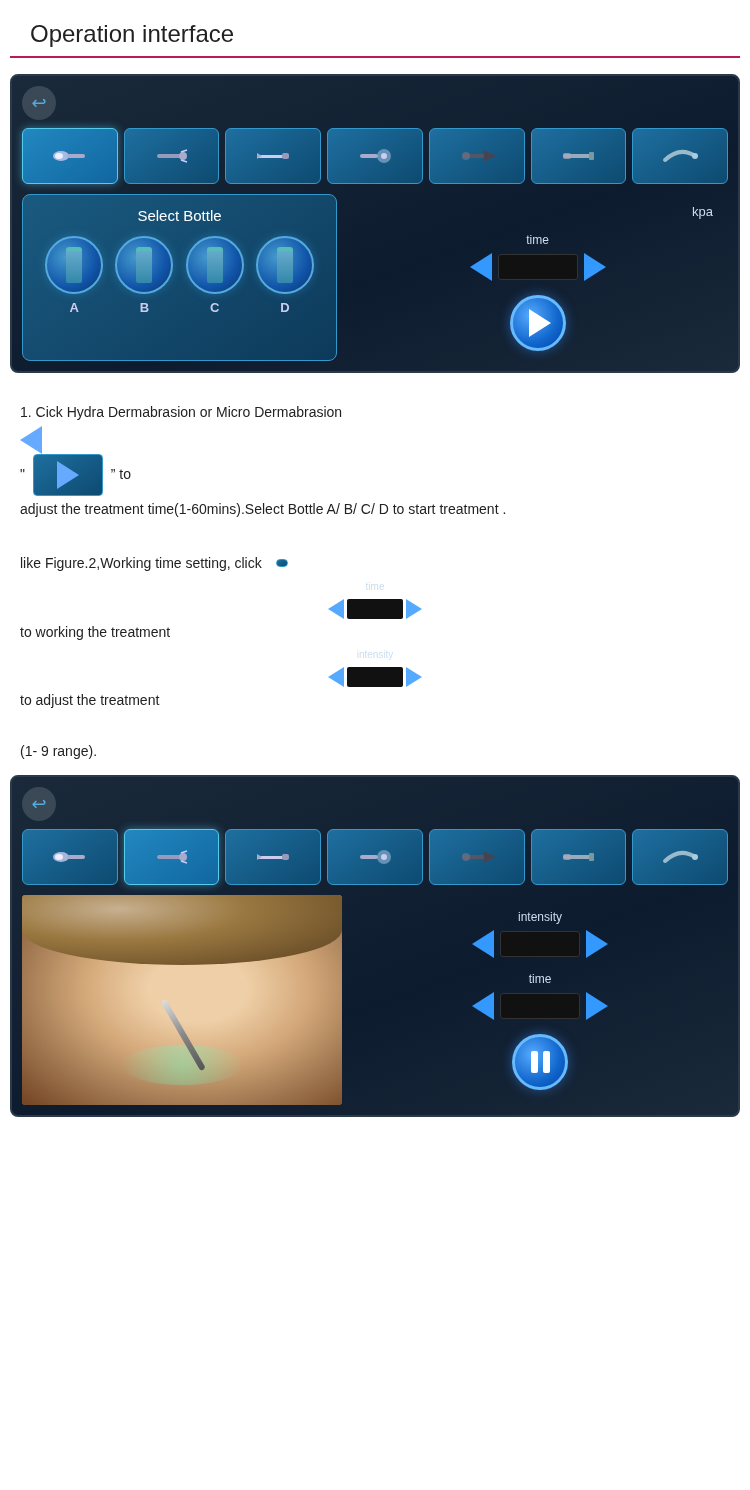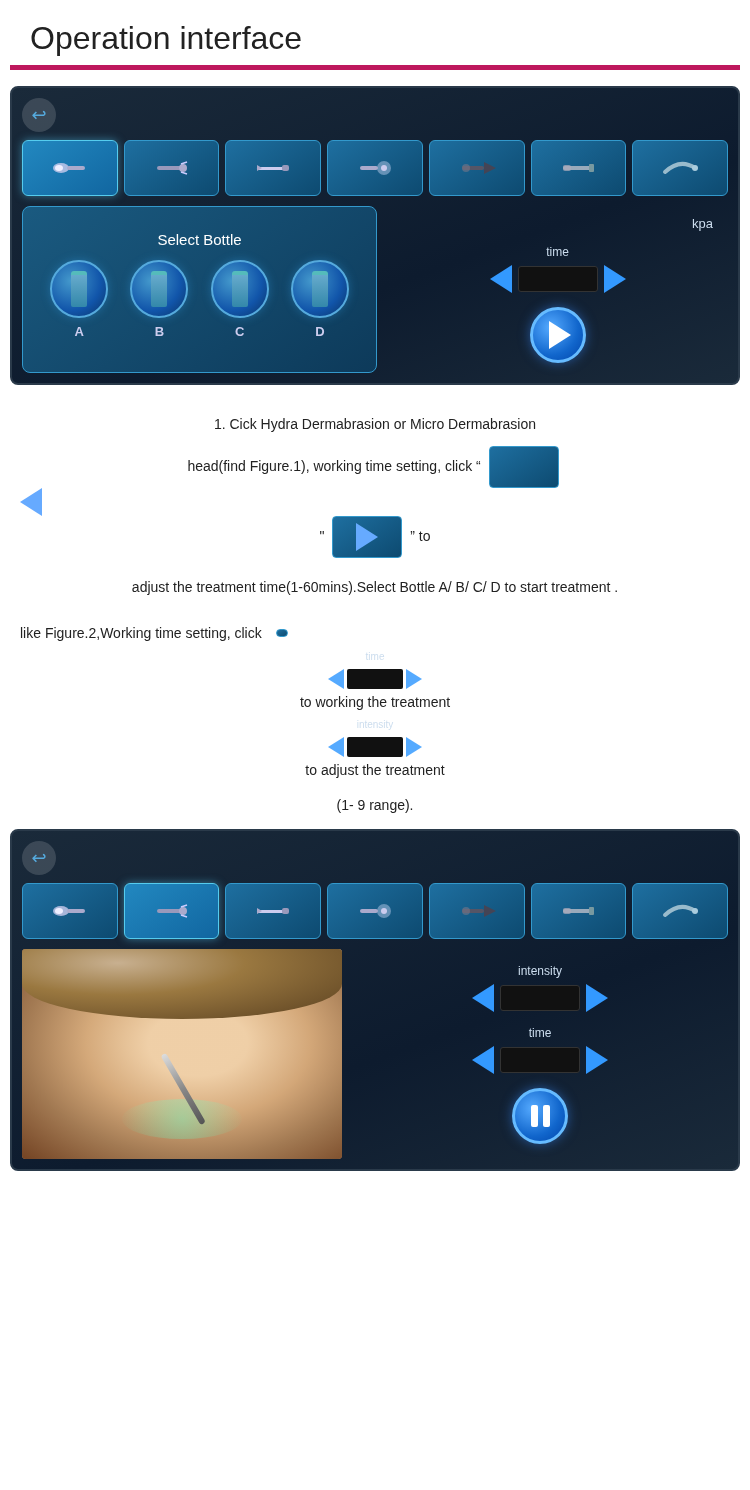--- a/index.html
+++ b/index.html
@@ -5,24 +5,24 @@
     * { margin: 0; padding: 0; box-sizing: border-box; }
     body {
       width: 750px;
       min-height: 1490px;
       background: #fff;
       font-family: Arial, sans-serif;
       color: #222;
     }
 
     .page-title {
-      font-size: 32px;
+      font-size: 24px;
       font-weight: 300;
       padding: 20px 20px 8px 20px;
-      border-bottom: 5px solid #be185d;
+      border-bottom: 2px solid #be185d;
       margin-bottom: 16px;
       margin-left: 10px;
       margin-right: 10px;
     }
 
     
     .device-screen {
       background: linear-gradient(160deg, #1a2a3a 0%, #0d1b2e 60%, #1a2a3a 100%);
       border-radius: 8px;
       margin: 0 10px 16px 10px;
@@ -82,22 +82,22 @@
     
     .screen1-content {
       display: flex;
       gap: 10px;
     }
 
     .select-bottle-panel {
       background: linear-gradient(145deg, #1a5a80, #0d3a5a);
       border-radius: 8px;
       border: 1.5px solid #3399cc;
-      padding: 24px 16px 14px 16px;
-      width: 355px;
+      padding: 12px 16px 14px 16px;
+      width: 315px;
       flex-shrink: 0;
     }
 
     .select-bottle-title {
       color: #fff;
       font-size: 15px;
       text-align: center;
       margin-bottom: 12px;
       font-weight: 400;
     }
@@ -232,21 +232,20 @@
       background: #fff;
       border-radius: 2px;
     }
 
     
     .description {
       padding: 10px 20px;
       font-size: 14px;
       line-height: 1.9;
       color: #222;
-      text-align: center;
     }
 
     .inline-arrow-img {
       display: inline-flex;
       align-items: center;
       justify-content: center;
       background: linear-gradient(145deg, #1e6fa0, #0d4a70);
       border: 1px solid #3399cc;
       border-radius: 4px;
       width: 70px;
@@ -452,39 +451,36 @@
       </div>
     </div>
 
   </div>
 </div>
 
 <div class="description">
   <p>
     <span>1. Cick Hydra Dermabrasion or Micro Dermabrasion</span>
   </p>
-  <p style="margin-top:8px;">
-    <span>head(find Figure.1), working time setting, click “</span>
-    <span class="inline-arrow-img">
-      </span></p><div class="arrow-btn left" style="border-right-color:#66aaff;"></div>
+  <div class="arrow-btn left" style="border-right-color:#66aaff;"></div>
     
     <span>"</span>
     <span class="inline-arrow-img">
       <div class="arrow-btn right" style="border-left-color:#66aaff;"></div>
     </span>
     <span>” to</span>
   <p></p>
-  <p style="margin-top:16px;">
+  <p style="margin-top:0;">
     <span>adjust the treatment time(1-60mins).Select Bottle A/ B/ C/ D to start treatment .</span>
   </p>
 </div>
 
 <div class="description">
 
-  <p style="display:flex; align-items:center; gap:10px; flex-wrap:wrap; ">
+  <p style="display:flex; align-items:center; gap:10px; flex-wrap:wrap; margin-top:8px;">
     <span>like Figure.2,Working time setting, click</span>
     <span class="inline-control-img">
       </span>
     </p><div style="display:flex; flex-direction:column; align-items:center; gap:2px;">
         <span class="inline-label">time</span>
         <div style="display:flex; align-items:center; gap:3px;">
           <div class="arrow-btn left" style="border-right-color:#55aaff; border-top-width:10px; border-bottom-width:10px; border-right-width:16px;"></div>
           <div style="width:56px; height:20px; background:#111; border-radius:2px;"></div>
           <div class="arrow-btn right" style="border-left-color:#55aaff; border-top-width:10px; border-bottom-width:10px; border-left-width:16px;"></div>
         </div>
@@ -498,21 +494,21 @@
         <div style="display:flex; align-items:center; gap:3px;">
           <div class="arrow-btn left" style="border-right-color:#55aaff; border-top-width:10px; border-bottom-width:10px; border-right-width:16px;"></div>
           <div style="width:56px; height:20px; background:#111; border-radius:2px;"></div>
           <div class="arrow-btn right" style="border-left-color:#55aaff; border-top-width:10px; border-bottom-width:10px; border-left-width:16px;"></div>
         </div>
       </div>
     
     <span>to adjust the treatment</span>
   <p></p>
 
-  <p style="margin-top:8px;">
+  <p style="margin-top:24px;">
     <span>(1- 9 range).</span>
   </p>
 </div>
 
 <div class="device-screen">
 
   <div class="back-btn"></div>
 
   <div class="tool-buttons">
 

